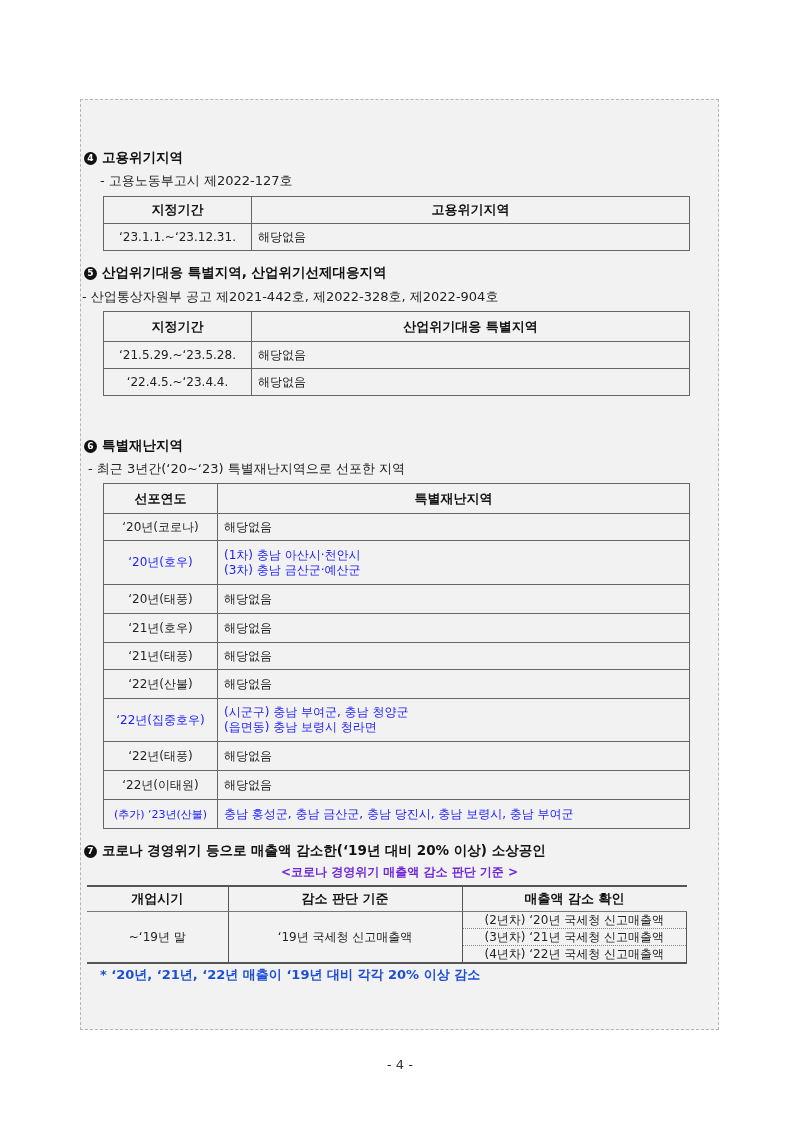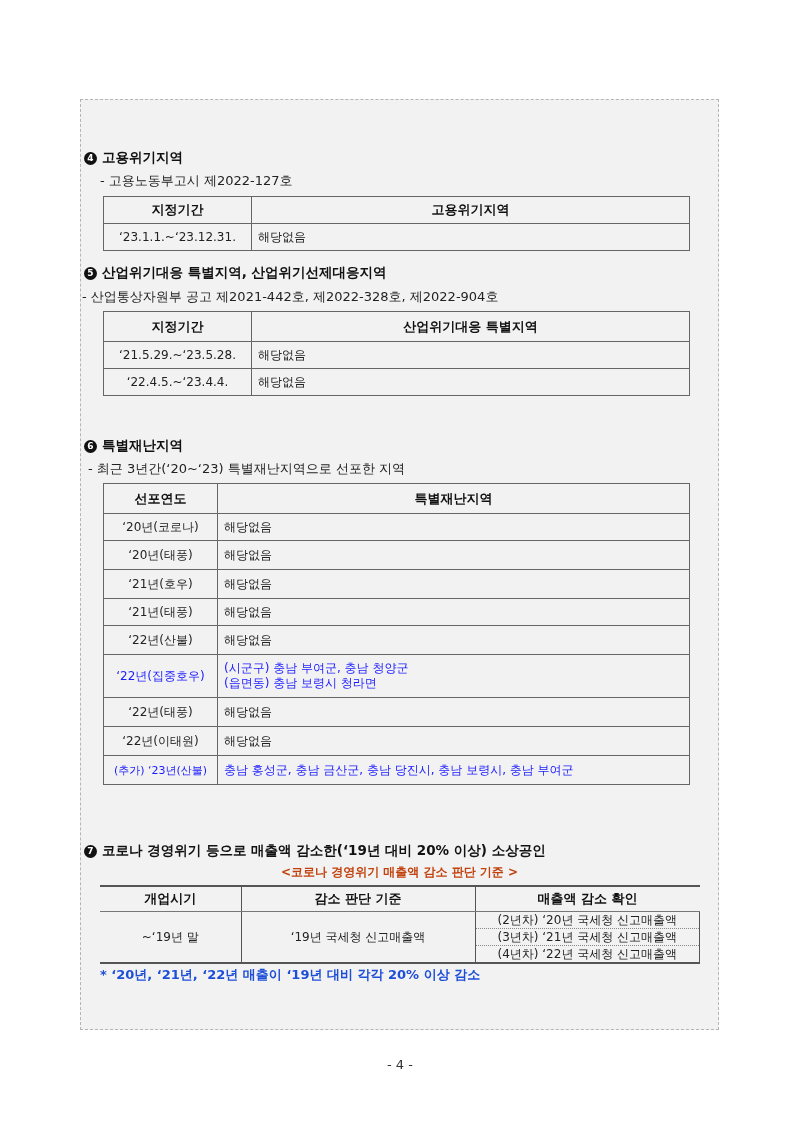--- a/index.html
+++ b/index.html
@@ -101,20 +101,27 @@
     </colgroup>
   <tbody>
       <tr style="height:30px">
         <th>선포연도</th>
         <th>특별재난지역</th>
       </tr>
   <tr>
         <td class="c">‘20년(코로나)</td>
         <td>해당없음</td>
       </tr>
+  <tr style="height:44px">
+        <td class="c blue">‘20년(호우)</td>
+        <td class="blue two">
+          <div>(1차) 충남 아산시·천안시</div>
+          <div>(3차) 충남 금산군·예산군</div>
+        </td>
+      </tr>
   <tr style="height:29px">
         <td class="c">‘20년(태풍)</td>
         <td>해당없음</td>
       </tr>
   <tr style="height:29px">
         <td class="c">‘21년(호우)</td>
         <td>해당없음</td>
       </tr>
   <tr style="height:22px">
         <td class="c">‘21년(태풍)</td>
@@ -142,22 +149,22 @@
   <tr style="height:29px">
         <td class="c blue" style="font-size:11px; padding:0 2px;">(추가) ‘23년(산불)</td>
         <td class="blue">충남 홍성군, 충남 금산군, 충남 당진시, 충남 보령시, 충남 부여군</td>
       </tr>
 </tbody>
   </table>
 
 <div class="abs sec-title" style="left:84px; top:842px;">
   <span class="circ">7</span><span>코로나 경영위기 등으로 매출액 감소한(‘19년 대비 20% 이상) 소상공인</span>
 </div>
-<div class="abs" style="left:80px; width:639px; top:864px; text-align:center; font-size:12px; font-weight:bold; color:#c2410c;">&lt;코로나 경영위기 매출액 감소 판단 기준 &gt;</div>
-<table class="t4" style="left:100px; top:885px; width:600px;">
+<div class="abs" style="left:80px; width:639px; top:864px; text-align:center; font-size:12px; font-weight:bold; color:#6d28d9;">&lt;코로나 경영위기 매출액 감소 판단 기준 &gt;</div>
+<table class="t4" style="left:87px; top:885px; width:600px;">
   <colgroup>
       <col style="width:141px">
       <col style="width:234px">
       <col>
     </colgroup>
   <tbody>
       <tr>
     <th>개업시기</th>
     <th>감소 판단 기준</th>
     <th>매출액 감소 확인</th>

